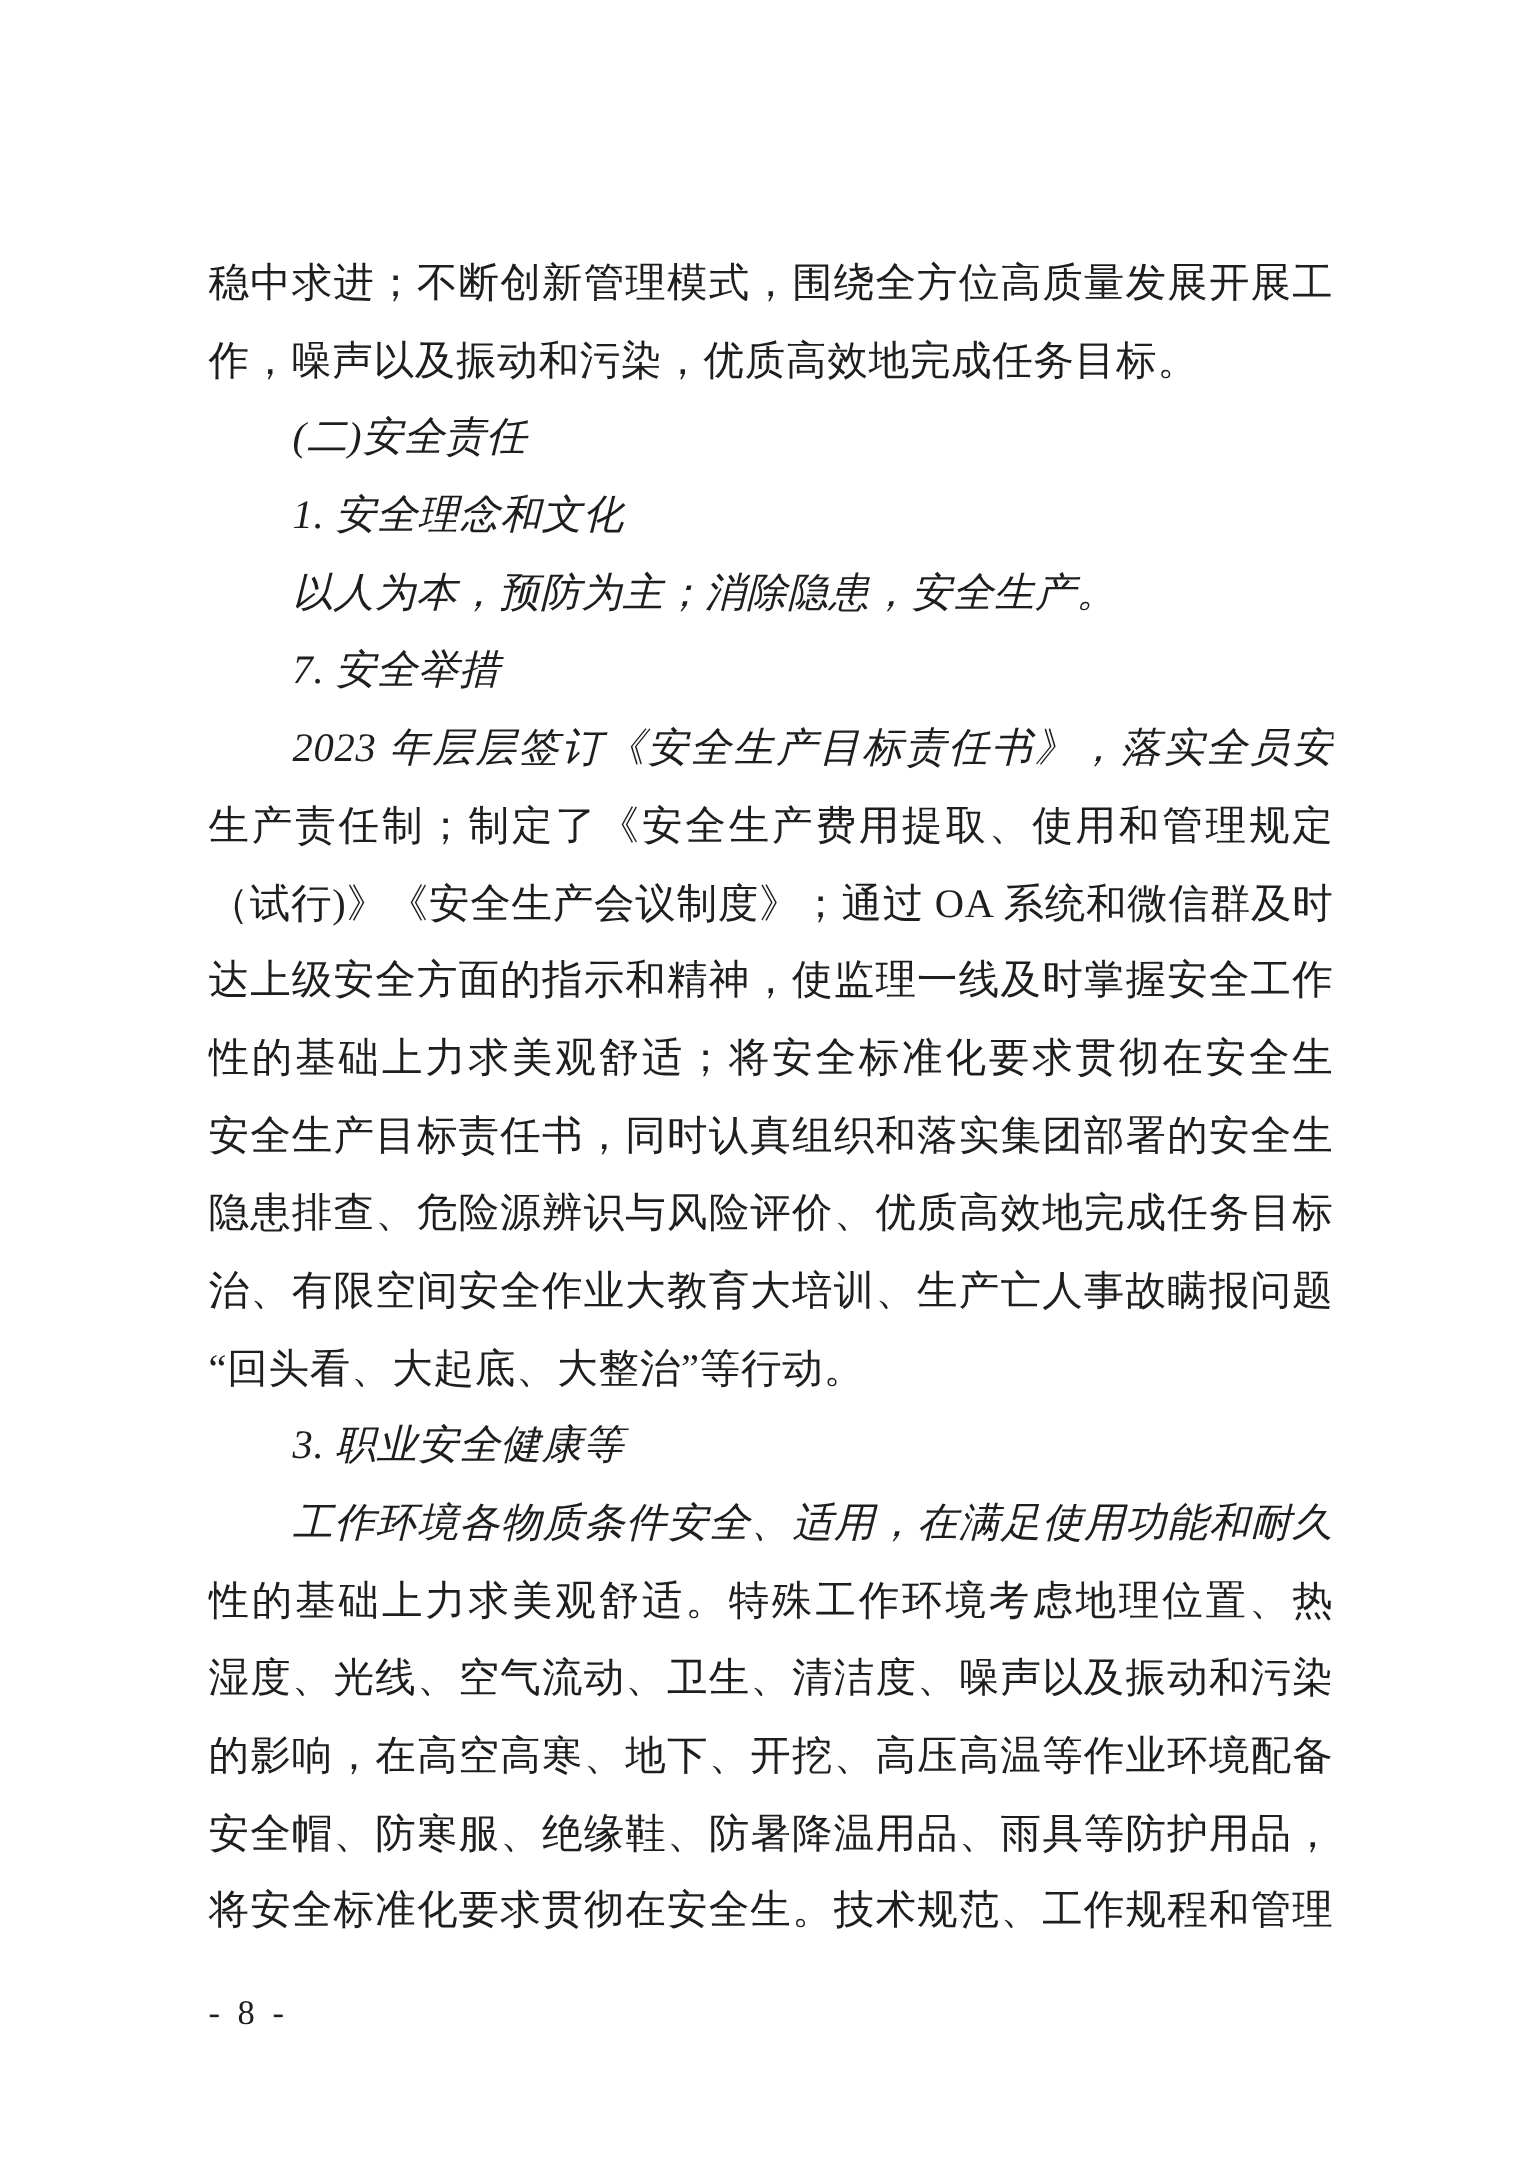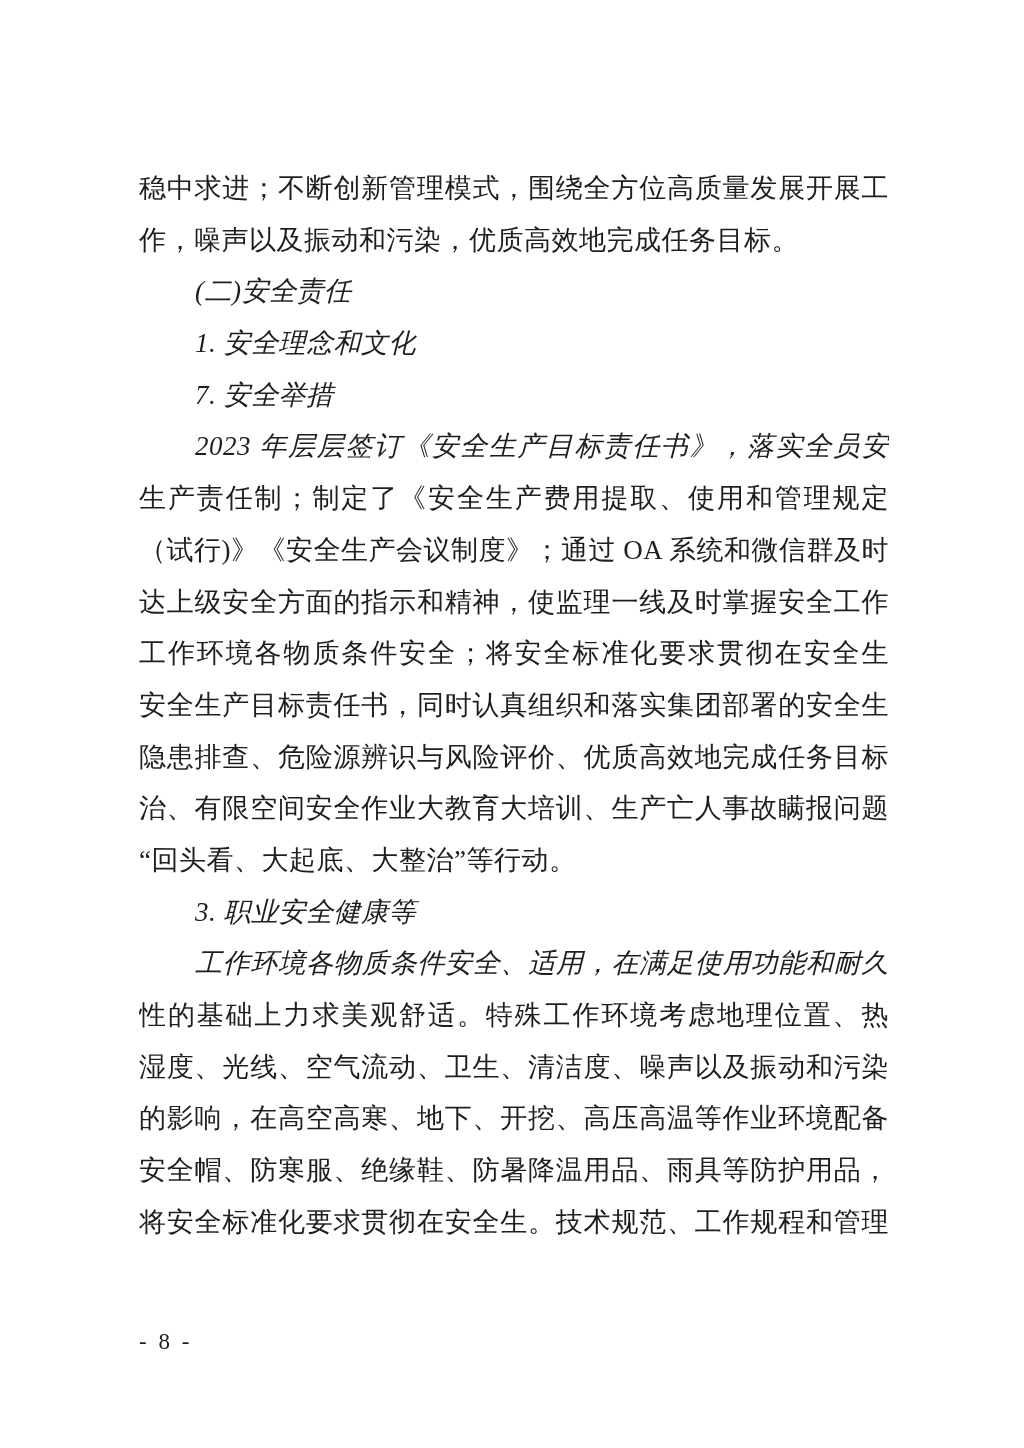--- a/index.html
+++ b/index.html
@@ -54,26 +54,27 @@
 </head>
 <body>
 
 <div class="page">
   <div class="content">
 
   <div class="line justify">稳中求进；不断创新管理模式，围绕全方位高质量发展开展工</div>
       <div class="line">作，噪声以及振动和污染，优质高效地完成任务目标。</div>
       <div class="line indent">(二)安全责任</div>
       <div class="line indent">1. 安全理念和文化</div>
+      <div class="line indent">以人为本，预防为主；消除隐患，安全生产。</div>
       <div class="line indent">7. 安全举措</div>
       <div class="line indent justify">2023 年层层签订《安全生产目标责任书》，落实全员安全</div>
       <div class="line justify">生产责任制；制定了《安全生产费用提取、使用和管理规定</div>
       <div class="line justify">（试行)》《安全生产会议制度》；通过 OA 系统和微信群及时传</div>
       <div class="line justify">达上级安全方面的指示和精神，使监理一线及时掌握安全工作</div>
-      <div class="line justify">工作环境各物质条件安全；将安全标准化要求贯彻在安全生</div>
+      <div class="line justify">性的基础上力求美观舒适；将安全标准化要求贯彻在安全生</div>
       <div class="line justify">安全生产目标责任书，同时认真组织和落实集团部署的安全生产</div>
       <div class="line justify">隐患排查、危险源辨识与风险评价、优质高效地完成任务目标</div>
       <div class="line justify">治、有限空间安全作业大教育大培训、生产亡人事故瞒报问题</div>
       <div class="line">“回头看、大起底、大整治”等行动。</div>
       <div class="line indent">3. 职业安全健康等</div>
       <div class="line indent justify">工作环境各物质条件安全、适用，在满足使用功能和耐久</div>
       <div class="line justify">性的基础上力求美观舒适。特殊工作环境考虑地理位置、热度、</div>
       <div class="line justify">湿度、光线、空气流动、卫生、清洁度、噪声以及振动和污染</div>
       <div class="line justify">的影响，在高空高寒、地下、开挖、高压高温等作业环境配备</div>
       <div class="line justify">安全帽、防寒服、绝缘鞋、防暑降温用品、雨具等防护用品，</div>

